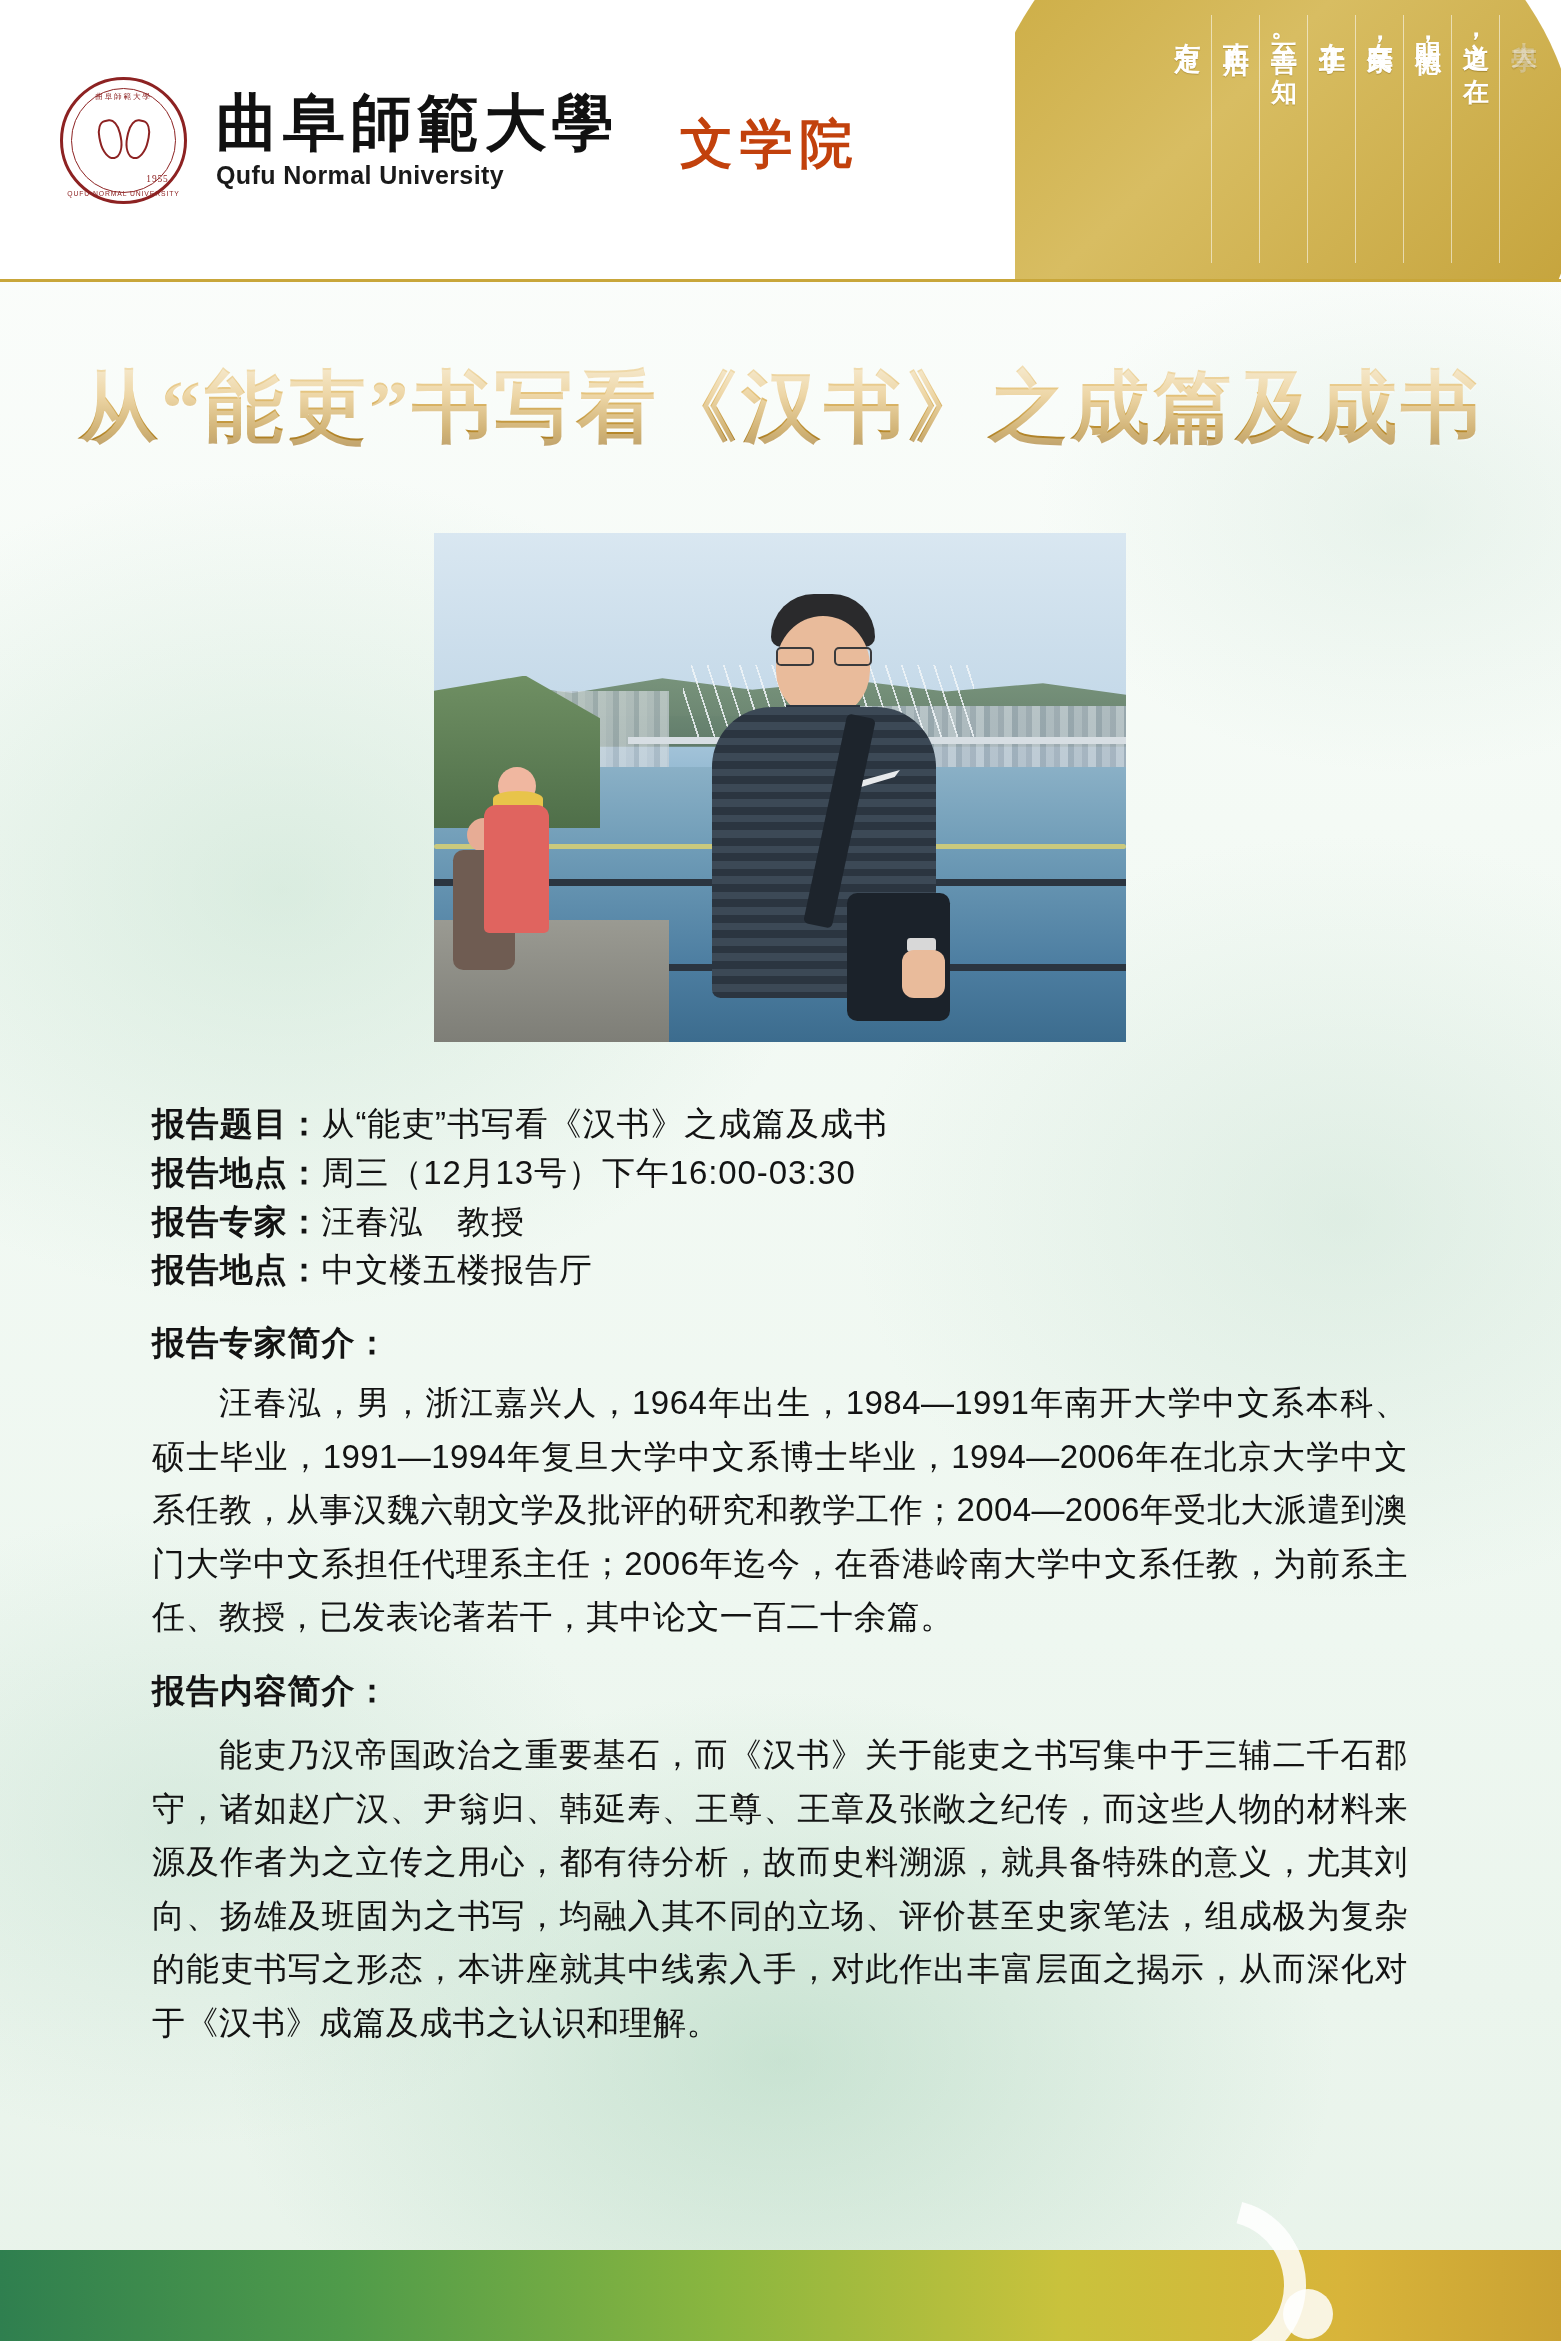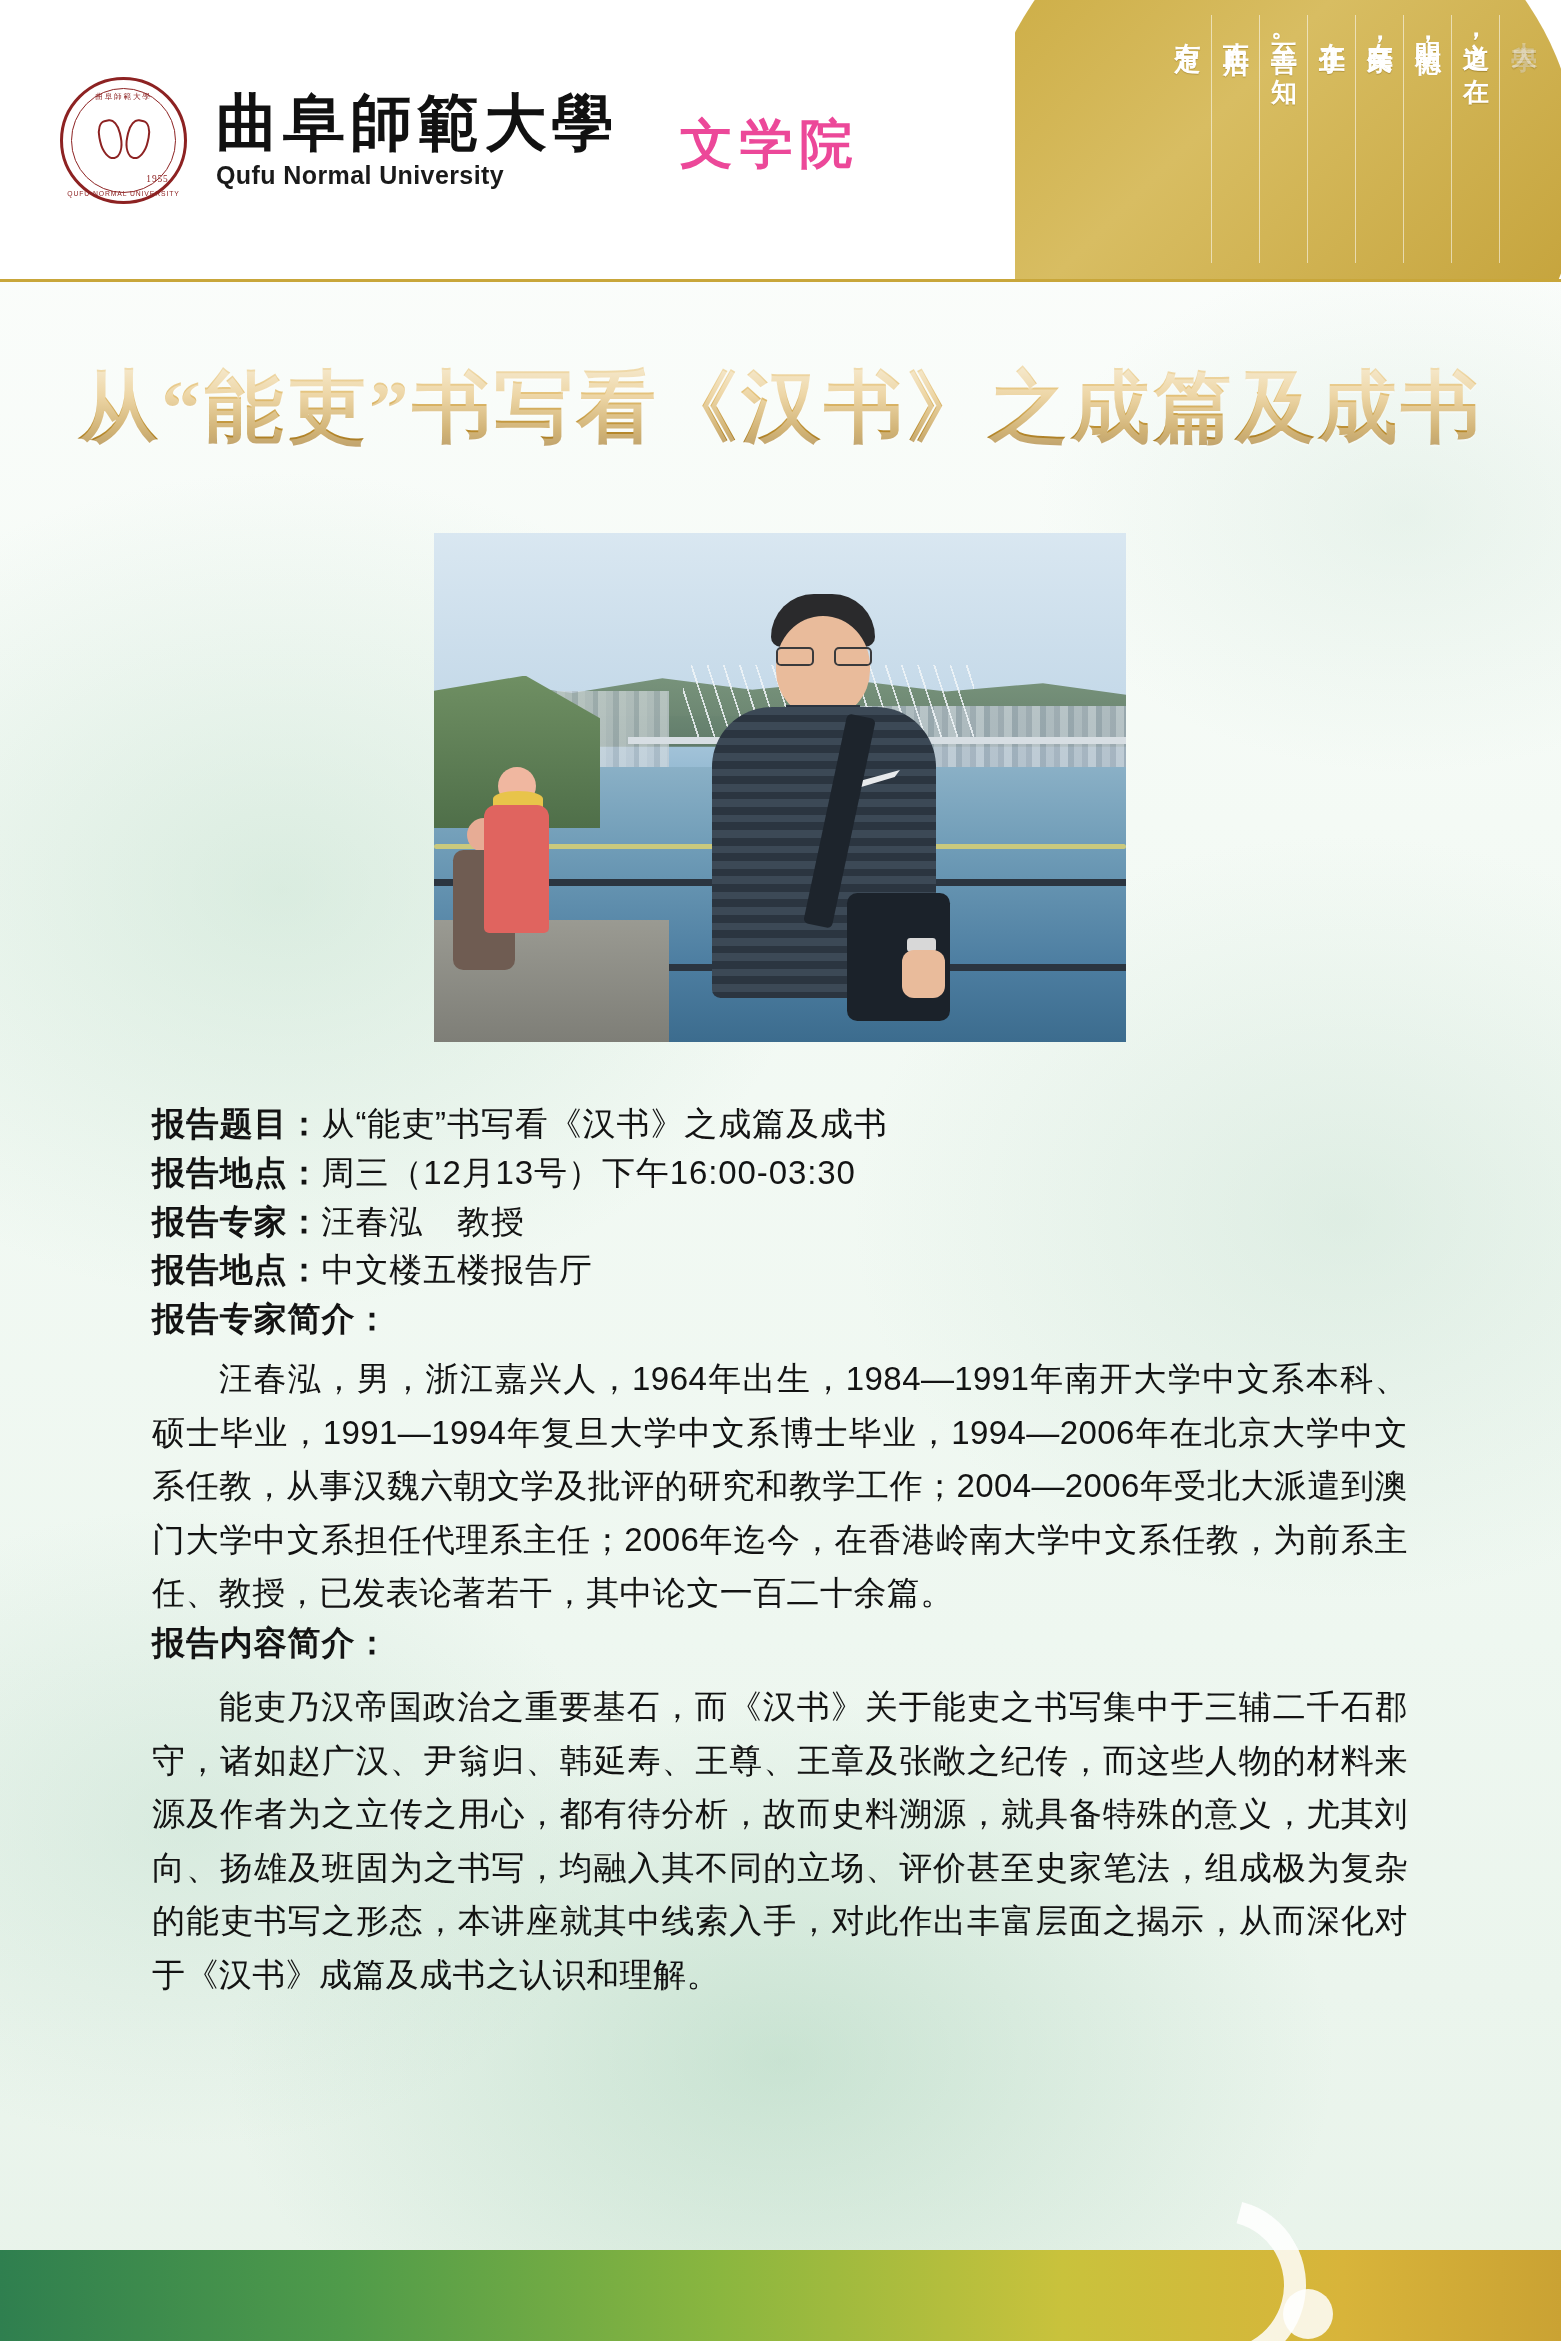--- a/index.html
+++ b/index.html
@@ -128,21 +128,21 @@
     letter-spacing: 0.4px;
     margin-top: 5.1px;
     white-space: nowrap;
   }
   .college {
     position: absolute;
     left: 680px; top: 109px;
     font-family: "Liberation Serif", serif;
     font-size: 53px;
     font-weight: 700;
-    color: #ec4899;
+    color: #c2410c;
     letter-spacing: 6.8px;
     white-space: nowrap;
   }
 
   
   .fan {
     position: absolute;
     right: 0; top: 0;
     width: 547px; height: 279px;
     overflow: hidden;
@@ -365,20 +365,21 @@
     line-height: 1.48;
     letter-spacing: 0.9px;
     white-space: nowrap;
   }
   .line .lbl { font-weight: 700; }
   .section-label {
     font-size: 33px;
     font-weight: 700;
     line-height: 1.48;
     letter-spacing: 0.9px;
+    margin-top: 24px;
   }
   .para {
     font-size: 33px;
     line-height: 1.62;
     letter-spacing: 0.4px;
     text-align: justify;
     text-justify: inter-character;
     text-indent: 67px;
     margin-top: 8px;
   }

